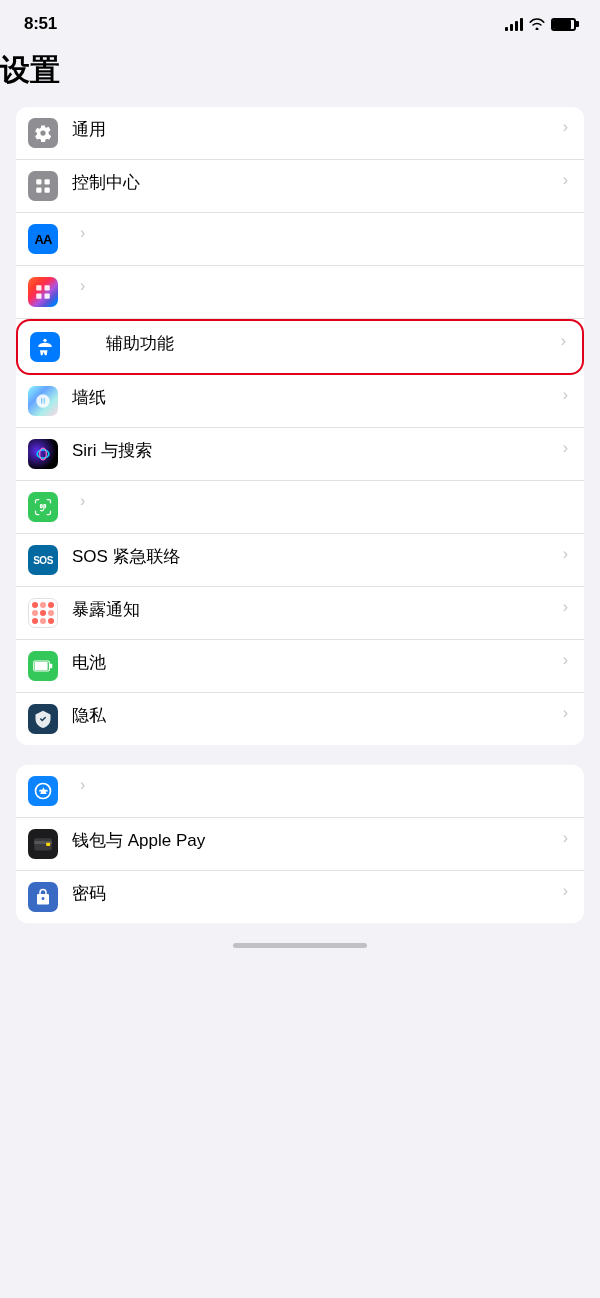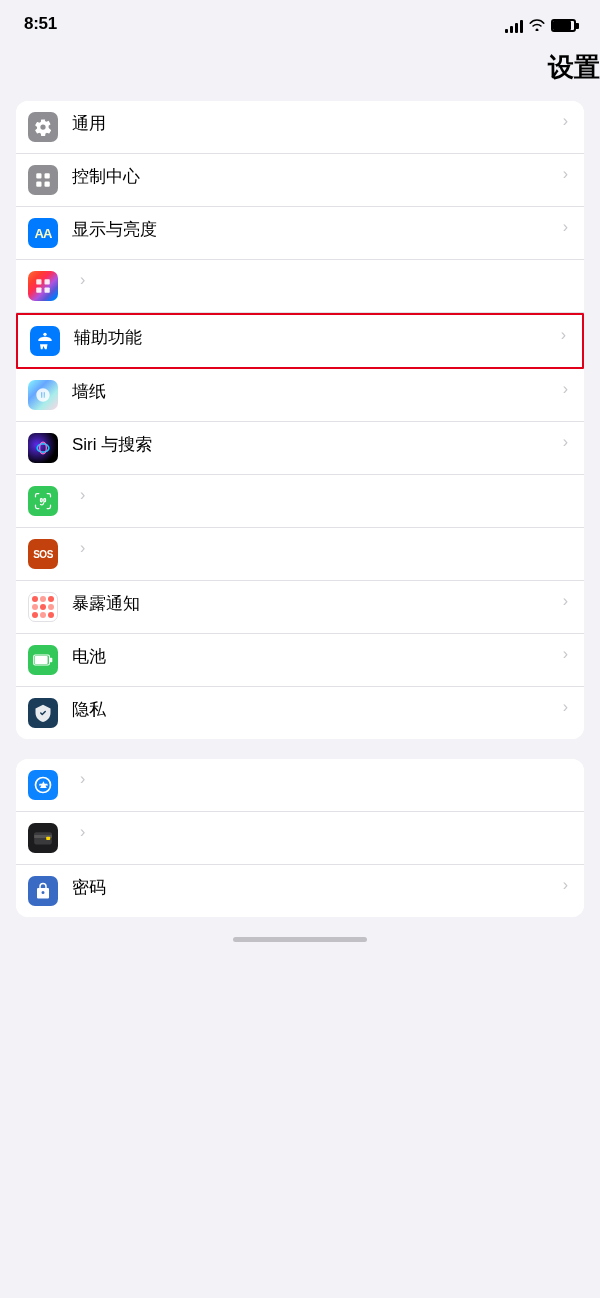--- a/index.html
+++ b/index.html
@@ -9,21 +9,21 @@
       min-height: 1298px;
       background: #f2f2f7;
       font-family: -apple-system, "PingFang SC", "Helvetica Neue", Arial, sans-serif;
       color: #000;
     }
 
     
     .status-bar {
       display: flex;
       justify-content: space-between;
-      align-items: flex-end;
+      align-items: center;
       padding: 14px 24px 8px 24px;
       background: #f2f2f7;
       gap: 25px;
     }
     .status-time {
       font-size: 17px;
       font-weight: 600;
       letter-spacing: -0.3px;
     }
     .status-icons {
@@ -67,22 +67,22 @@
     }
     .battery-fill {
       background: #000;
       height: 100%;
       width: 85%;
       border-radius: 1px;
     }
 
     
     .page-title {
-      text-align: right;
-      font-size: 26px;
+      text-align: left;
+      font-size: 30px;
       font-weight: 600;
       padding: 8px 0 16px 0;
       background: #f2f2f7;
     }
 
     
     .section {
       background: #fff;
       border-radius: 12px;
       margin: 0 16px 20px 16px;
@@ -97,24 +97,25 @@
       background: #fff;
       border-bottom: 0.5px solid #e0e0e5;
       cursor: pointer;
       position: relative;
     }
     .settings-row:last-child {
       border-bottom: none;
     }
     .settings-row.highlighted {
       border: 2.5px solid #e0001a;
-      border-radius: 1px;
+      border-radius: 14px;
       margin: 0;
       background: #fff;
       z-index: 2;
+      gap: 32px;
     }
 
     .row-icon {
       width: 30px;
       height: 30px;
       border-radius: 7px;
       margin-right: 14px;
       display: flex;
       align-items: center;
       justify-content: center;
@@ -134,21 +135,21 @@
       font-size: 16px;
       font-weight: 400;
       margin-left: 8px;
     }
 
     
     .icon-gray { background: #8e8e93; }
     .icon-blue { background: #007aff; }
     .icon-accessibility { background: #007aff; }
     .icon-faceid { background: #34c759; }
-    .icon-sos { background: #c2410c; }
+    .icon-sos { background: #0369a1; }
     .icon-exposure { background: #fff; border: 1px solid #e0e0e5; }
     .icon-battery { background: #34c759; }
     .icon-privacy { background: #1c3d5a; }
     .icon-appstore { background: #0d84ff; }
     .icon-wallet { background: #1c1c1e; }
     .icon-password { background: #3a6bc4; }
 
     
     .sos-text {
       font-size: 10px;
@@ -228,22 +229,21 @@
         <rect x="14" y="3" width="7" height="7" rx="1.5" fill="white"></rect>
         <rect x="3" y="14" width="7" height="7" rx="1.5" fill="white"></rect>
         <rect x="14" y="14" width="7" height="7" rx="1.5" fill="white"></rect>
       </svg>
     </div>
     <span class="row-label">控制中心</span>
     <span class="row-chevron">›</span>
   </div>
 
   <div class="settings-row">
-    <div class="row-icon icon-blue" style="font-size:13px; font-weight:800; letter-spacing:-1px; color:#fef9c3;">AA</div>
-    <span class="row-label">显示与亮度</span>
+    <div class="row-icon icon-blue" style="font-size:13px; font-weight:800; letter-spacing:-1px; color:#000000;">AA</div>
     <span class="row-chevron">›</span>
   </div>
 
   <div class="settings-row">
     <div class="row-icon" style="background: linear-gradient(135deg, #ff6b35 0%, #ff3b30 25%, #ff2d55 40%, #af52de 60%, #5856d6 75%, #007aff 90%, #34c759 100%); overflow:hidden;">
       <svg width="18" height="18" viewBox="0 0 24 24" fill="white">
         <rect x="3" y="3" width="7" height="7" rx="1" fill="white" opacity="0.9"></rect>
         <rect x="14" y="3" width="7" height="7" rx="1" fill="white" opacity="0.9"></rect>
         <rect x="3" y="14" width="7" height="7" rx="1" fill="white" opacity="0.9"></rect>
         <rect x="14" y="14" width="7" height="7" rx="1" fill="white" opacity="0.9"></rect>
@@ -297,20 +297,21 @@
         <path d="M9 10a1 1 0 0 1 2 0v2a1 1 0 0 1-2 0v-2zm4 0a1 1 0 0 1 2 0v2a1 1 0 0 1-2 0v-2zM3 7V5a2 2 0 0 1 2-2h2M3 17v2a2 2 0 0 0 2 2h2M17 3h2a2 2 0 0 1 2 2v2M17 21h2a2 2 0 0 0 2-2v-2M9 16c.83.83 2.17.83 3 0 .5-.5.76-1.17.76-1.83" stroke="white" stroke-width="1.5" stroke-linecap="round" fill="none"></path>
       </svg>
     </div>
     <span class="row-chevron">›</span>
   </div>
 
   <div class="settings-row">
     <div class="row-icon icon-sos">
       <span class="sos-text">SOS</span>
     </div>
+    <span class="row-label">SOS 紧急联络</span>
     <span class="row-chevron">›</span>
   </div>
 
   <div class="settings-row">
     <div class="row-icon icon-exposure">
       <div class="exposure-dots">
         <div class="exposure-dot"></div>
         <div class="exposure-dot" style="opacity:0.5"></div>
         <div class="exposure-dot"></div>
         <div class="exposure-dot" style="opacity:0.5"></div>
@@ -363,20 +364,21 @@
 
   <div class="settings-row">
     <div class="row-icon icon-wallet">
       <svg width="20" height="16" viewBox="0 0 24 20" fill="none">
         <rect x="1" y="3" width="22" height="15" rx="2.5" fill="#3a3a3c"></rect>
         <rect x="1" y="6" width="22" height="4" fill="#555"></rect>
         <rect x="1" y="3" width="22" height="3" rx="2.5" fill="#3a3a3c"></rect>
         <rect x="16" y="8.5" width="5" height="4" rx="1" fill="gold"></rect>
       </svg>
     </div>
+    <span class="row-label">钱包与 Apple Pay</span>
     <span class="row-chevron">›</span>
   </div>
 
   <div class="settings-row" style="border-bottom:none;">
     <div class="row-icon icon-password">
       <svg width="18" height="20" viewBox="0 0 24 26" fill="white">
         <path d="M12 2a5 5 0 0 1 5 5v2h1.5A1.5 1.5 0 0 1 20 10.5v11A1.5 1.5 0 0 1 18.5 23h-13A1.5 1.5 0 0 1 4 21.5v-11A1.5 1.5 0 0 1 5.5 9H7V7a5 5 0 0 1 5-5zm0 2a3 3 0 0 0-3 3v2h6V7a3 3 0 0 0-3-3zm0 9a2 2 0 1 0 0 4 2 2 0 0 0 0-4z" fill="white"></path>
       </svg>
     </div>
     <span class="row-label">密码</span>

